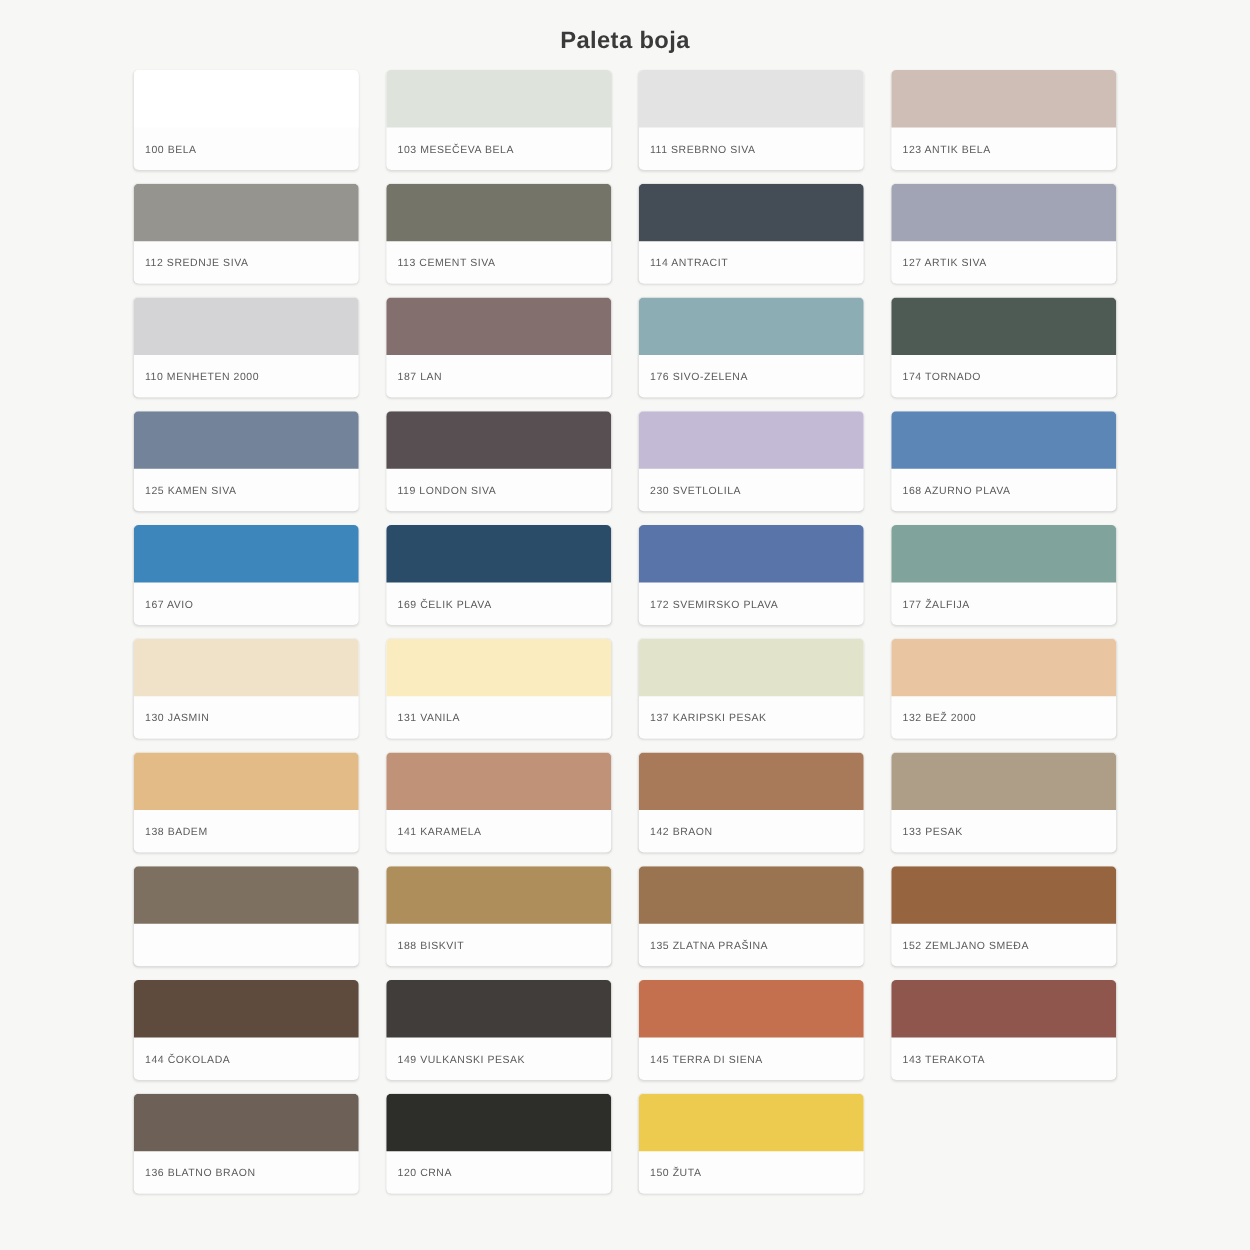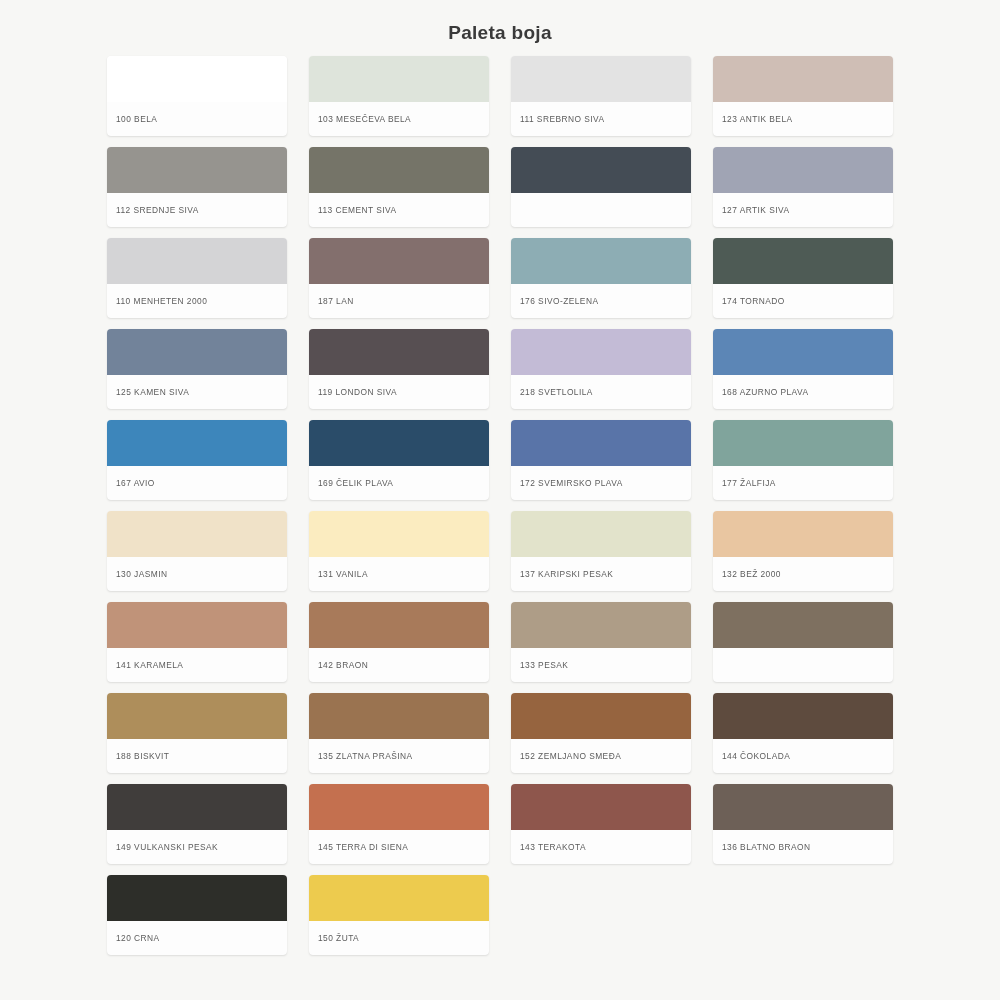--- a/index.html
+++ b/index.html
@@ -94,20 +94,21 @@
       <div class="swatch-card">
         <div class="swatch-color" style="background-color: rgb(150, 148, 143);"></div>
         <div class="swatch-label">112 SREDNJE SIVA</div>
       </div>
       <div class="swatch-card">
         <div class="swatch-color" style="background-color: rgb(117, 116, 104);"></div>
         <div class="swatch-label">113 CEMENT SIVA</div>
       </div>
       <div class="swatch-card">
         <div class="swatch-color" style="background-color: rgb(68, 76, 85);"></div>
+        <div class="swatch-label">114 ANTRACIT</div>
       </div>
       <div class="swatch-card">
         <div class="swatch-color" style="background-color: rgb(160, 164, 180);"></div>
         <div class="swatch-label">127 ARTIK SIVA</div>
       </div>
       <div class="swatch-card">
         <div class="swatch-color" style="background-color: rgb(212, 212, 214);"></div>
         <div class="swatch-label">110 MENHETEN 2000</div>
       </div>
       <div class="swatch-card">
@@ -125,21 +126,21 @@
       <div class="swatch-card">
         <div class="swatch-color" style="background-color: rgb(114, 131, 154);"></div>
         <div class="swatch-label">125 KAMEN SIVA</div>
       </div>
       <div class="swatch-card">
         <div class="swatch-color" style="background-color: rgb(87, 79, 82);"></div>
         <div class="swatch-label">119 LONDON SIVA</div>
       </div>
       <div class="swatch-card">
         <div class="swatch-color" style="background-color: rgb(195, 187, 214);"></div>
-        <div class="swatch-label">218 SVETLOLILA</div>
+        <div class="swatch-label">230 SVETLOLILA</div>
       </div>
       <div class="swatch-card">
         <div class="swatch-color" style="background-color: rgb(92, 134, 182);"></div>
         <div class="swatch-label">168 AZURNO PLAVA</div>
       </div>
       <div class="swatch-card">
         <div class="swatch-color" style="background-color: rgb(61, 134, 187);"></div>
         <div class="swatch-label">167 AVIO</div>
       </div>
       <div class="swatch-card">
@@ -164,20 +165,24 @@
       </div>
       <div class="swatch-card">
         <div class="swatch-color" style="background-color: rgb(226, 227, 203);"></div>
         <div class="swatch-label">137 KARIPSKI PESAK</div>
       </div>
       <div class="swatch-card">
         <div class="swatch-color" style="background-color: rgb(233, 198, 161);"></div>
         <div class="swatch-label">132 BEŽ 2000</div>
       </div>
       <div class="swatch-card">
+        <div class="swatch-color" style="background-color: rgb(226, 187, 135);"></div>
+        <div class="swatch-label">138 BADEM</div>
+      </div>
+      <div class="swatch-card">
         <div class="swatch-color" style="background-color: rgb(192, 147, 121);"></div>
         <div class="swatch-label">141 KARAMELA</div>
       </div>
       <div class="swatch-card">
         <div class="swatch-color" style="background-color: rgb(168, 122, 90);"></div>
         <div class="swatch-label">142 BRAON</div>
       </div>
       <div class="swatch-card">
         <div class="swatch-color" style="background-color: rgb(174, 157, 135);"></div>
         <div class="swatch-label">133 PESAK</div>

